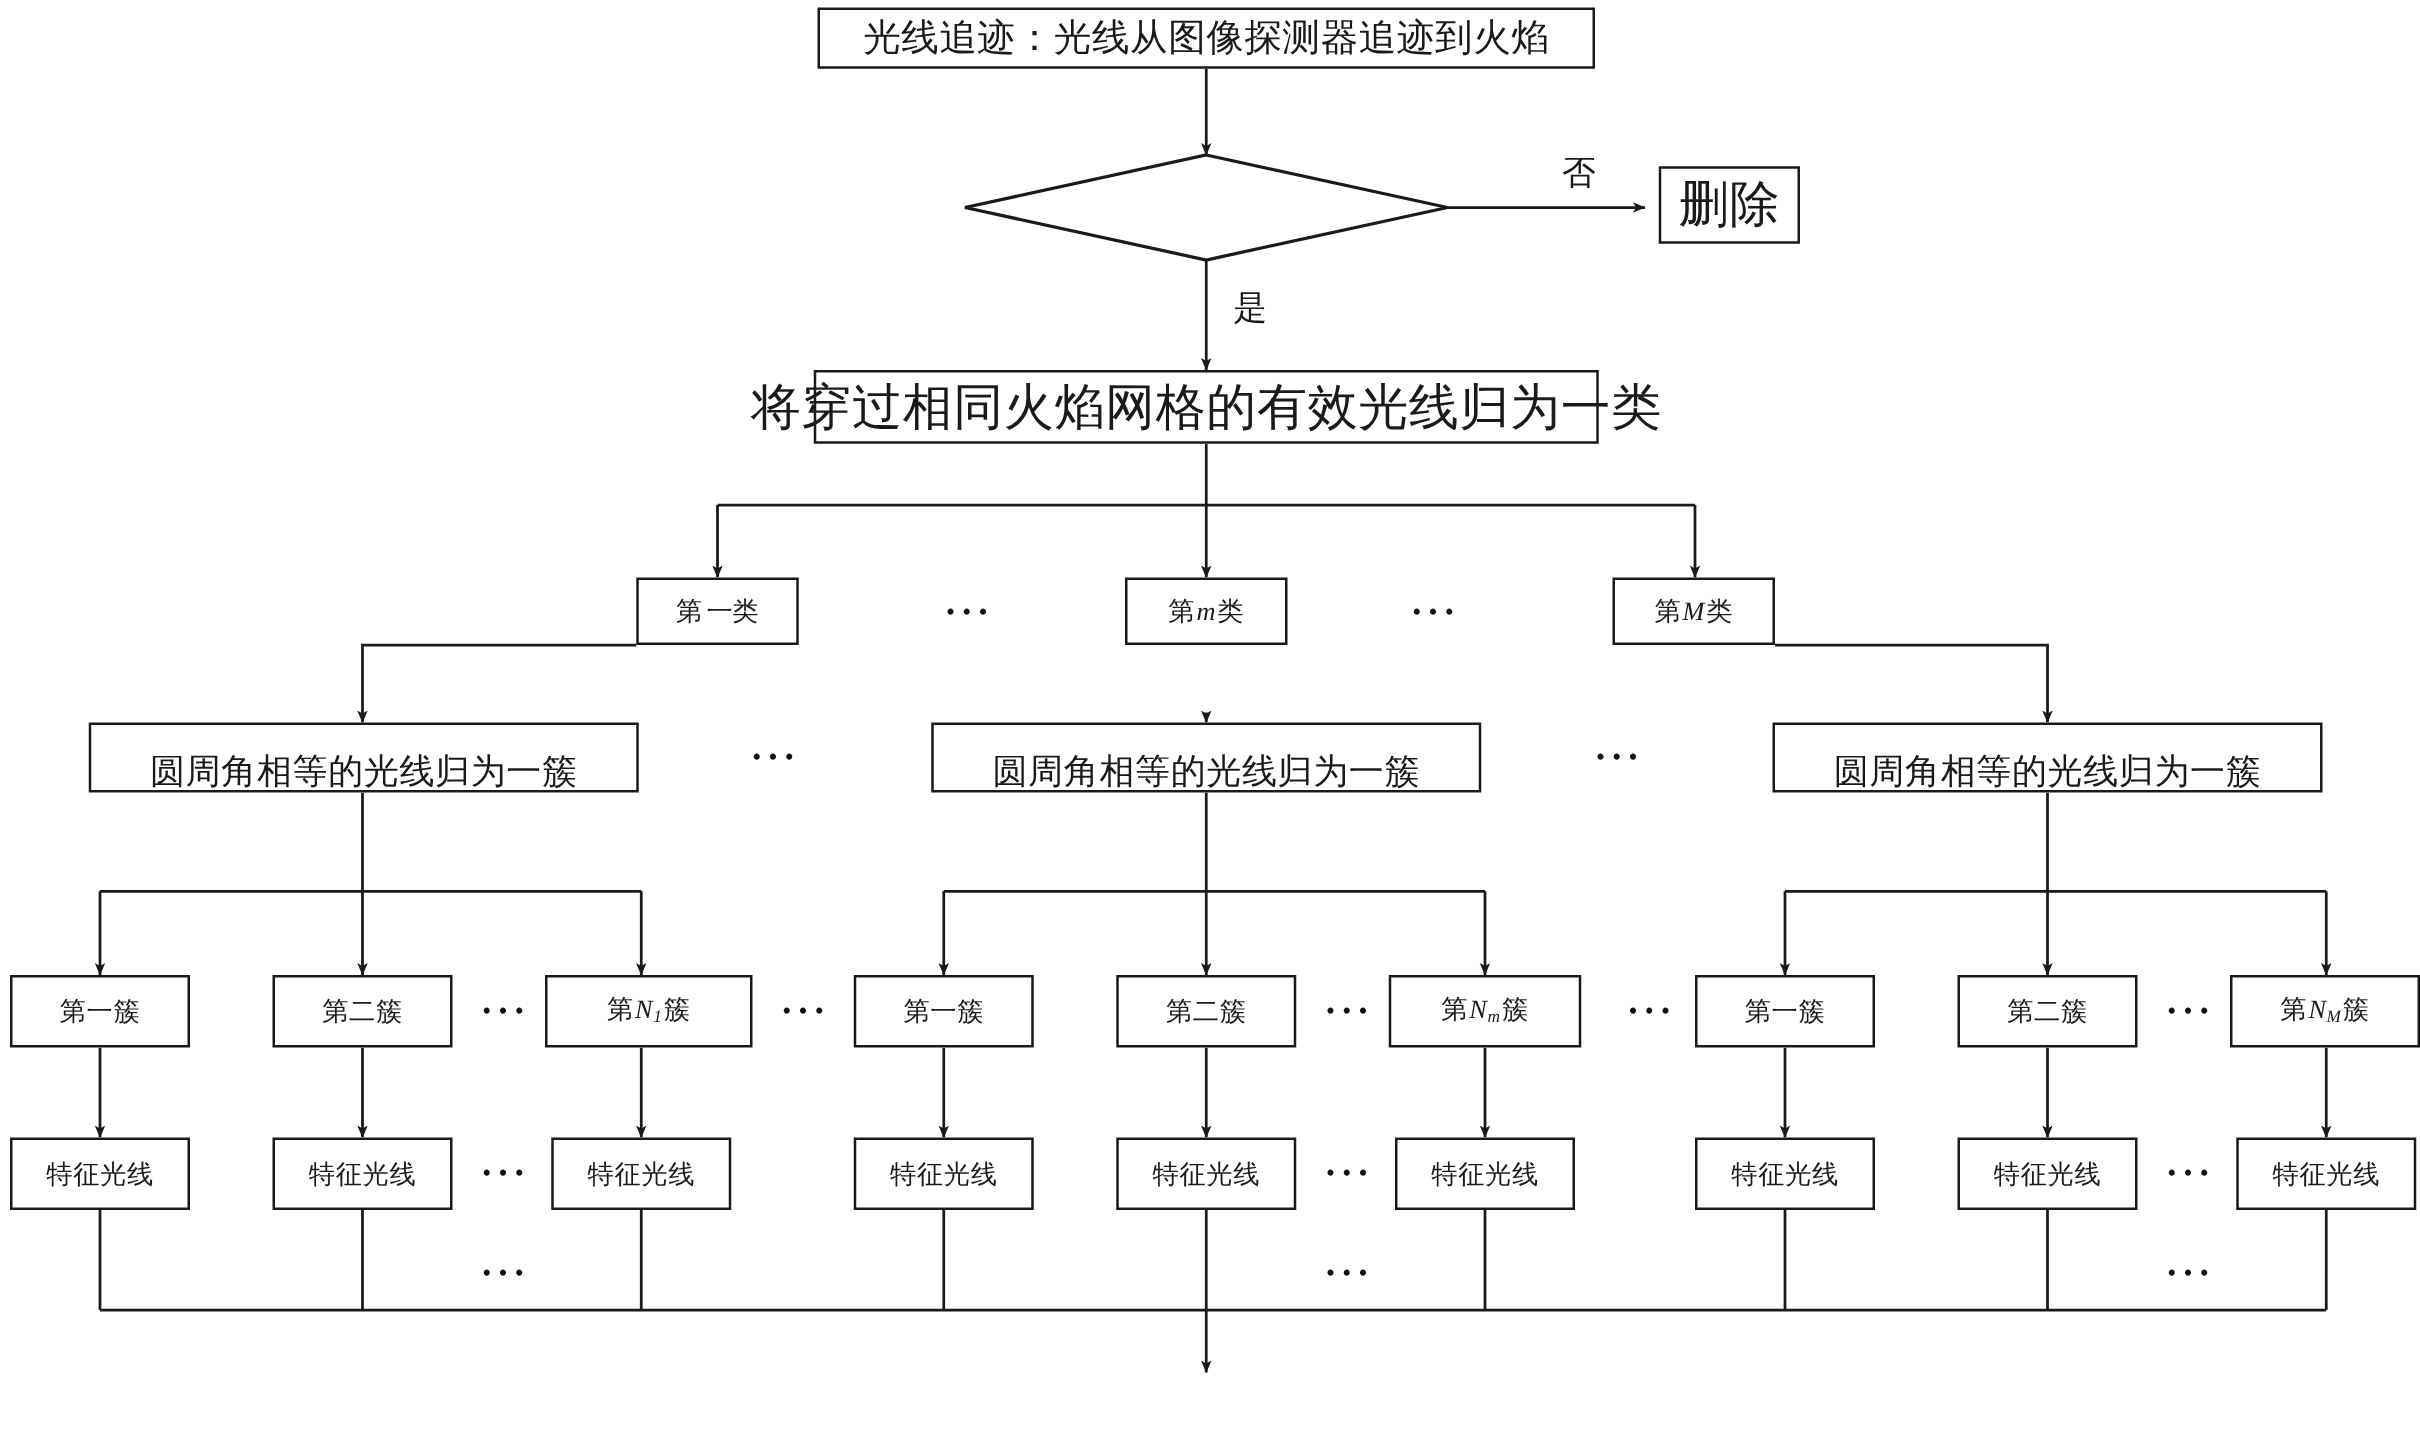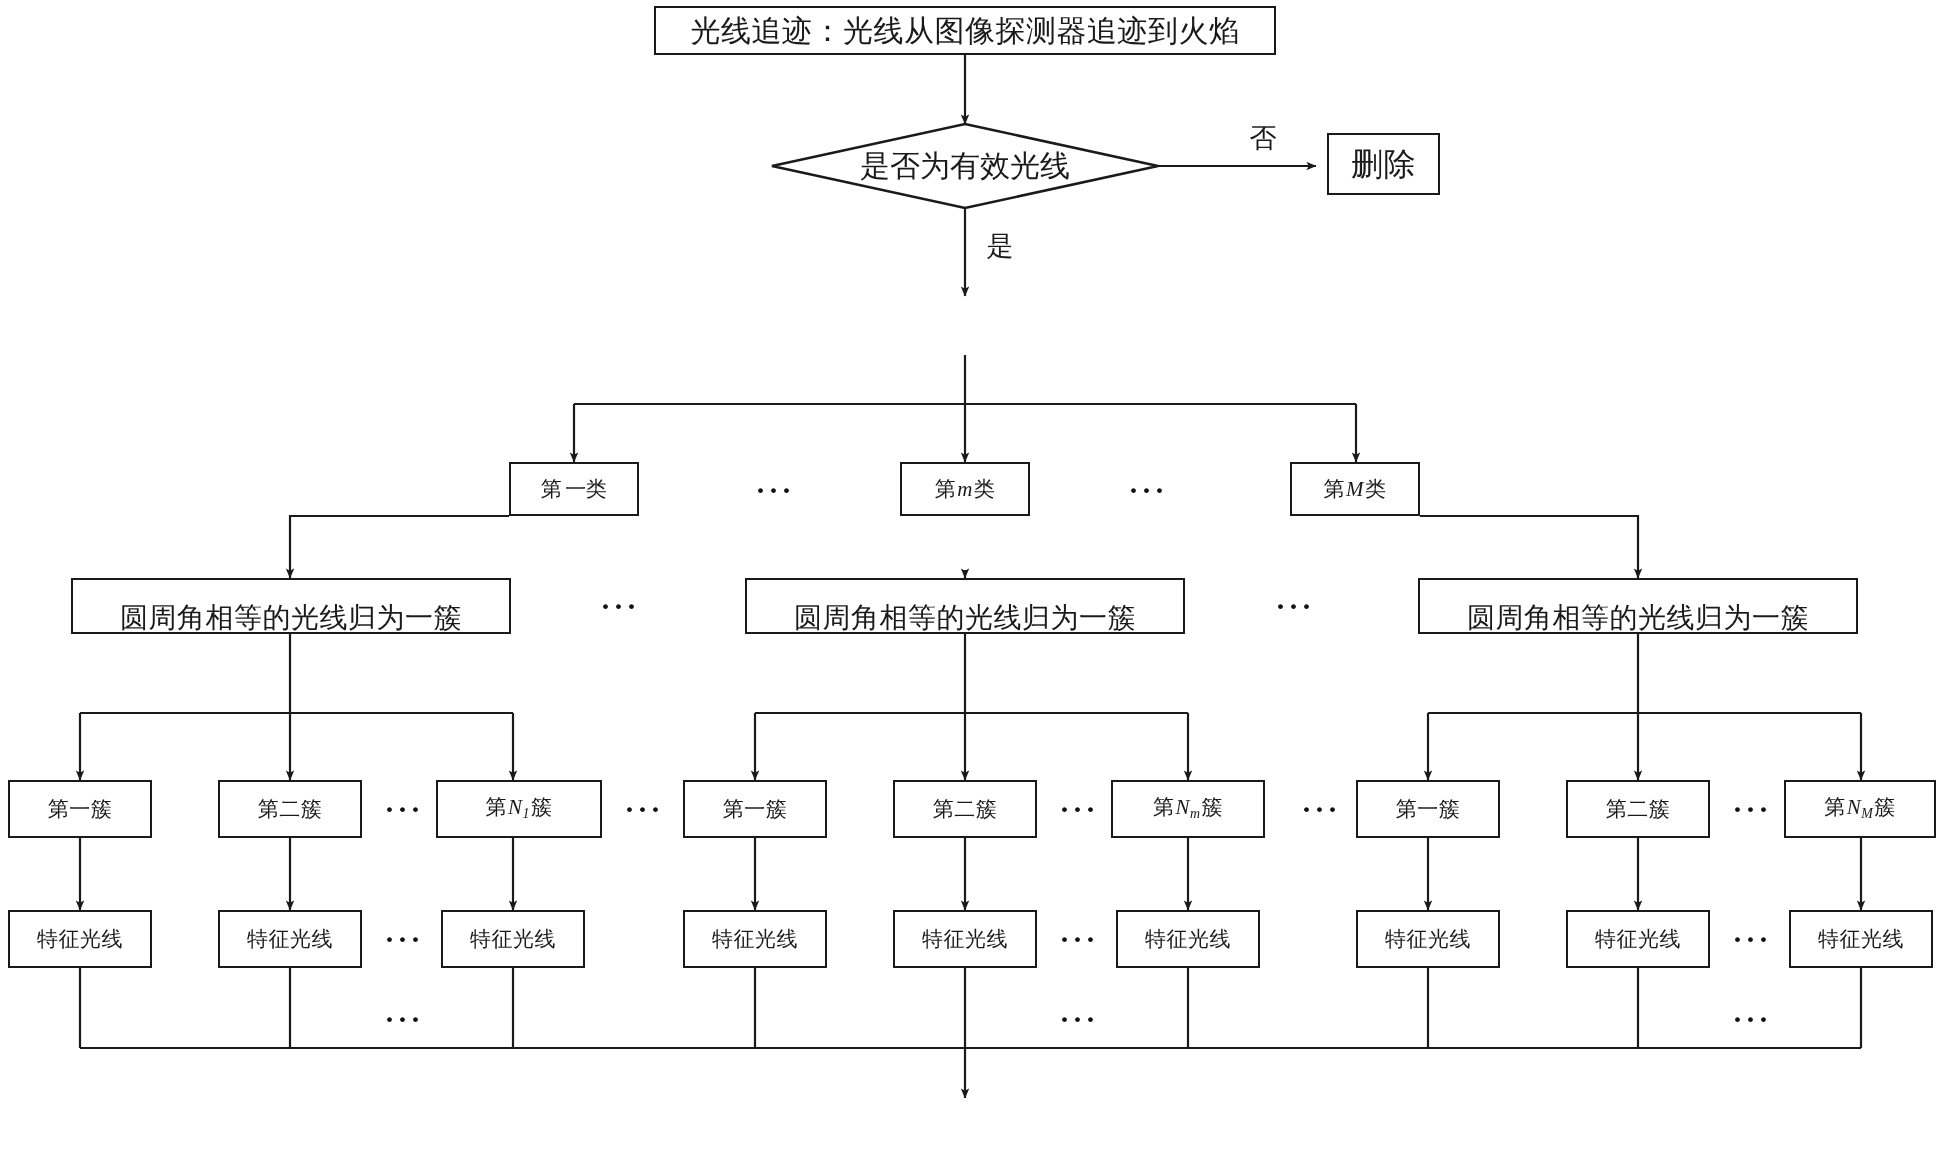--- a/index.html
+++ b/index.html
@@ -16,21 +16,21 @@
     box-sizing:border-box;
     border:2.2px solid #1a1a1a;
     background:#ffffff;
     display:flex;align-items:center;justify-content:center;
     text-align:center;
     line-height:1;
     white-space:nowrap;
     letter-spacing:0.5px;
   }
   .t-title{font-size:30px;}
-  .t-proc{font-size:32px;}
+  .t-proc{font-size:40px;}
   .t-small{font-size:28px;align-items:flex-end;}
   .t-box{font-size:21px;}
   .diamond-label{
     position:absolute;
     display:flex;align-items:center;justify-content:center;
     font-size:30px;white-space:nowrap;
   }
   .edge-label{
     position:absolute;font-size:27px;white-space:nowrap;
     display:flex;align-items:center;justify-content:center;
@@ -116,36 +116,36 @@
       <path d="M965,1048 L965,1098" marker-end="url(#ah)"></path>
 
       <path d="M965,124 L1158,166 L965,208 L772,166 Z" stroke-width="2.6"></path>
     </g>
   </svg>
 
   <div class="node t-title" style="left:654px;top:6px;width:622px;height:49px;">
     <span>光线追迹：光线从图像探测器追迹到火焰</span>
   </div>
 
-  <div class="diamond-label" style="left:800px;top:142px;width:330px;height:48px;">
-    <span>是否为有效光线</span>
-  </div>
 
   <div class="edge-label" style="left:1243px;top:120px;width:40px;height:36px;">
     <span>否</span>
   </div>
 
   <div class="edge-label" style="left:980px;top:228px;width:40px;height:36px;">
     <span>是</span>
   </div>
 
   <div class="node t-proc" style="left:1327px;top:133px;width:113px;height:62px;">
     <span>删除</span>
   </div>
 
+  <div class="node t-proc" style="left:651px;top:296px;width:628px;height:59px;">
+    <span>将穿过相同火焰网格的有效光线归为一类</span>
+  </div>
 
   <div class="node t-box" style="left:509px;top:462px;width:130px;height:54px;">
     <span>
       <span>第</span><span class="ital">一</span><span>类</span>
     </span>
   </div>
   <div class="ellipsis" style="left:745px;top:470px;width:60px;height:40px;">
     <span>···</span>
   </div>
   <div class="node t-box" style="left:900px;top:462px;width:130px;height:54px;">

